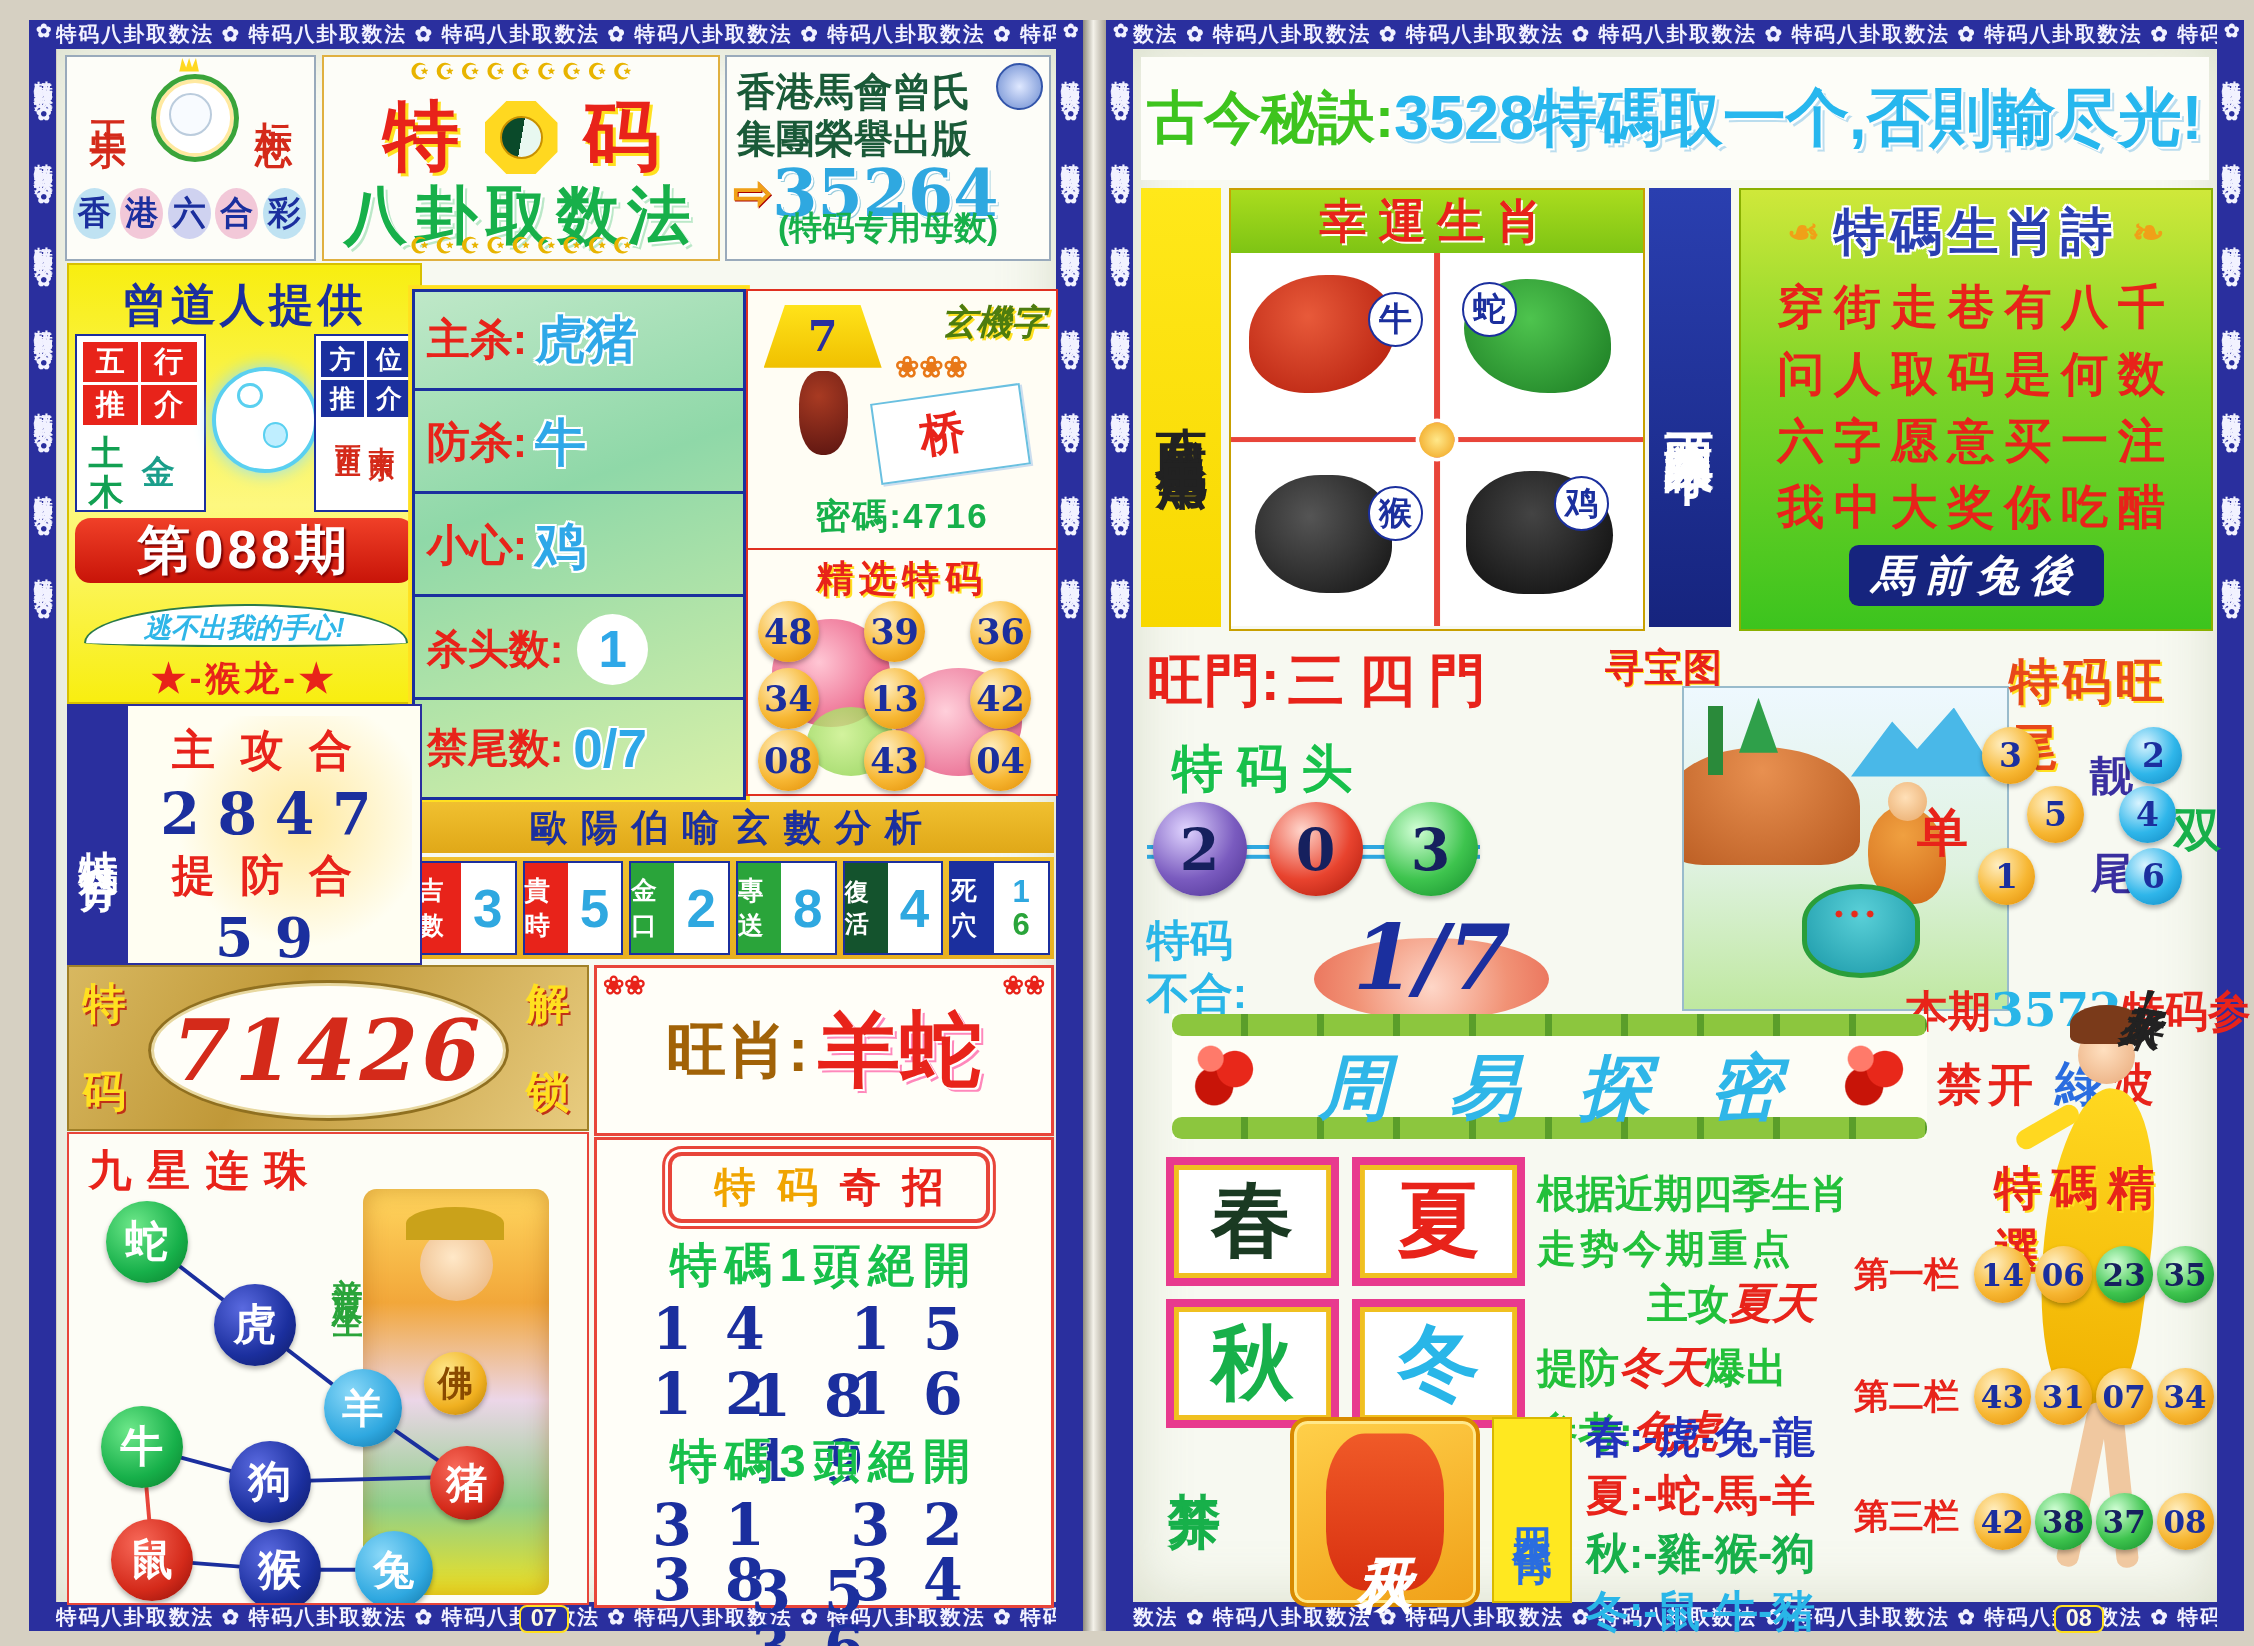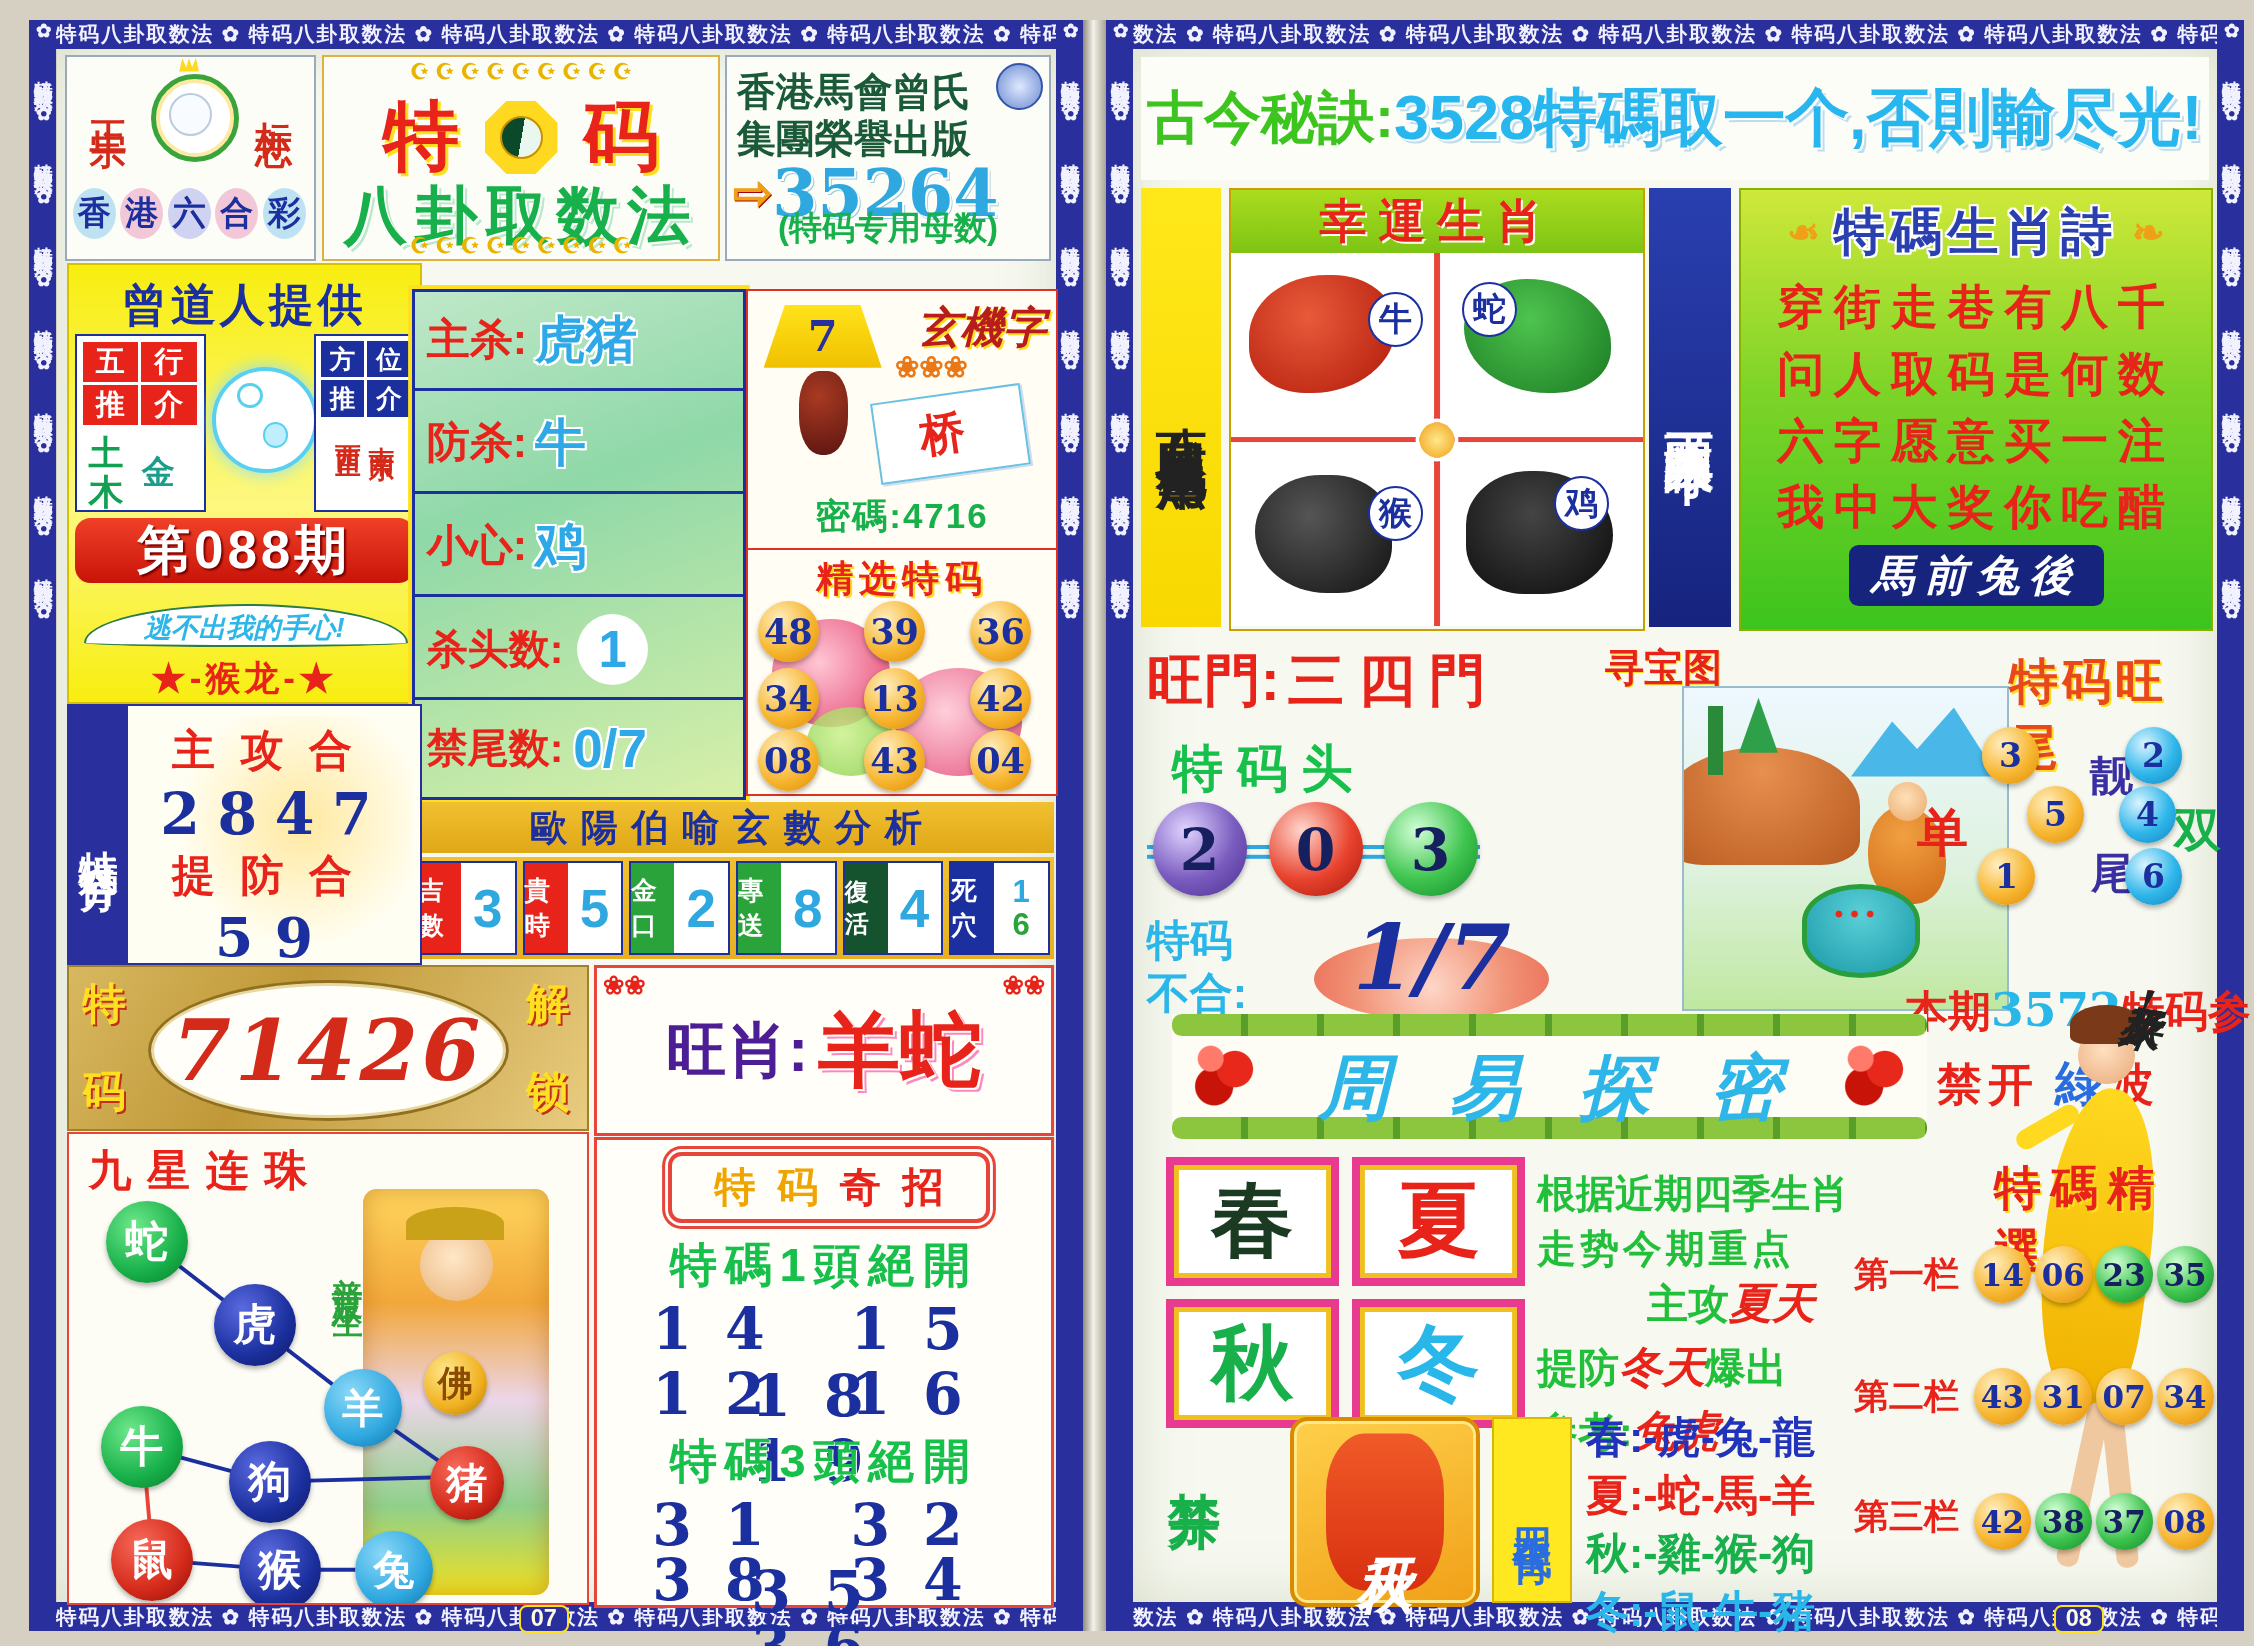--- a/index.html
+++ b/index.html
@@ -143,21 +143,21 @@
         <span class="b" style="font-size:41px;color:#e8231a;">杀头数:</span>
         <span class="b" style="width:71px;height:71px;border-radius:50%;background:#fff;color:#2fa8e8;font-size:51px;display:flex;align-items:center;justify-content:center;margin-left:13.7px;">1</span>
       </div>
       <div class="abs" style="left:0;top:412px;width:100%;height:89px;display:flex;align-items:center;padding-left:11.8px;box-sizing:border-box;">
         <span class="b" style="font-size:41px;color:#e8231a;">禁尾数:</span>
         <span class="b ow" style="font-size:53px;color:#2fa8e8;margin-left:9.8px;">0/7</span>
       </div>
     </div>
 
     <div class="abs" style="left:689px;top:240px;width:308px;height:257px;background:#fffdf4;border:2.9px solid #e03020;">
-      <div class="abs b" style="right:9.8px;top:7.8px;font-size:43px;color:#b91c1c;text-shadow:2px 2px 0 #ffe020;font-style:italic;">玄機字</div>
+      <div class="abs b" style="right:9.8px;top:7.8px;font-size:35px;color:#4d7c0f;text-shadow:2px 2px 0 #ffe020;font-style:italic;">玄機字</div>
       <div class="abs" style="left:15.7px;top:13.7px;width:118px;height:63px;background:linear-gradient(#ffe31a,#f0c000);clip-path:polygon(18% 0,82% 0,100% 100%,0 100%);display:flex;align-items:center;justify-content:center;">
         <span class="b serif" style="font-size:43px;color:#2a2f9e;">7</span>
       </div>
       <div class="abs" style="left:51px;top:80px;width:49px;height:84px;background:radial-gradient(circle at 40% 30%,#a83a22,#5a1410);border-radius:40% 40% 45% 45%;"></div>
       <div class="abs b" style="left:147px;top:59px;font-size:29px;color:#e87818;">❀❀❀</div>
       <div class="abs" style="left:127px;top:102px;width:147px;height:78px;background:#fff;border:2px solid #6ac0e0;transform:rotate(-8deg);box-shadow:2px 2px 0 #cde;">
         <span class="abs b" style="left:43px;top:7.8px;font-size:45px;color:#e8231a;">桥</span>
       </div>
       <div class="abs b" style="left:0;bottom:7.8px;width:100%;text-align:center;font-size:35px;color:#17b04a;letter-spacing:2px;">密碼:4716</div>
     </div>
@@ -227,21 +227,21 @@
       <div class="abs" style="left:82px;top:15.7px;width:349px;height:129px;background:#fffef8;border:3.9px solid #e8d8a0;border-radius:50%;box-shadow:0 0 0 2.9px #907020;display:flex;align-items:center;justify-content:center;">
         <span class="b serif" style="font-size:84px;color:#d42a1a;font-style:italic;letter-spacing:3.9px;">71426</span>
       </div>
       <div class="abs b" style="right:17.6px;top:7.8px;font-size:43px;color:#ffe020;text-shadow:2px 2px 0 #c03018;">解</div>
       <div class="abs b" style="right:17.6px;bottom:7.8px;font-size:43px;color:#ffe020;text-shadow:2px 2px 0 #c03018;">锁</div>
     </div>
 
     <div class="abs" style="left:537px;top:916px;width:454px;height:165px;background:#fffef8;border:3.9px solid #e8453a;display:flex;align-items:center;justify-content:center;gap:9.8px;">
       <span class="abs b" style="left:5.9px;top:2px;color:#e8231a;font-size:25.5px;">❀❀</span>
       <span class="abs b" style="right:5.9px;top:2px;color:#e8231a;font-size:25.5px;">❀❀</span>
-      <span class="b" style="font-size:61px;color:#4c1d95;text-align:center;">旺肖:</span>
+      <span class="b" style="font-size:61px;color:#a16207;text-align:center;">旺肖:</span>
       <span class="b" style="font-size:82px;color:#e8231a;text-shadow:2px 2px 0 #fff,3.9px 3.9px 0 #f8b;">羊蛇</span>
     </div>
 
     <div class="abs" style="left:537px;top:1088px;width:454px;height:465px;background:#fffef8;border:3.9px solid #e8453a;">
       <div class="abs" style="left:71px;top:11.8px;width:314px;height:63px;border:4.9px solid #e8453a;border-radius:13.7px;box-shadow:0 0 0 2.9px #fff,0 0 0 5.9px #e8453a;display:flex;align-items:center;justify-content:center;gap:21.6px;">
         <span class="b" style="font-size:41px;color:#f0a400;">特</span>
         <span class="b" style="font-size:41px;color:#f0a400;">码</span>
         <span class="b" style="font-size:41px;color:#e8231a;">奇</span>
         <span class="b" style="font-size:41px;color:#e8231a;">招</span>
       </div>

